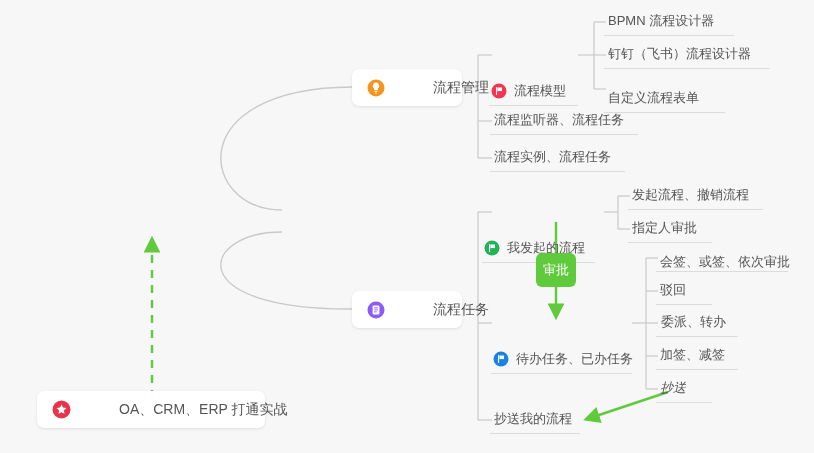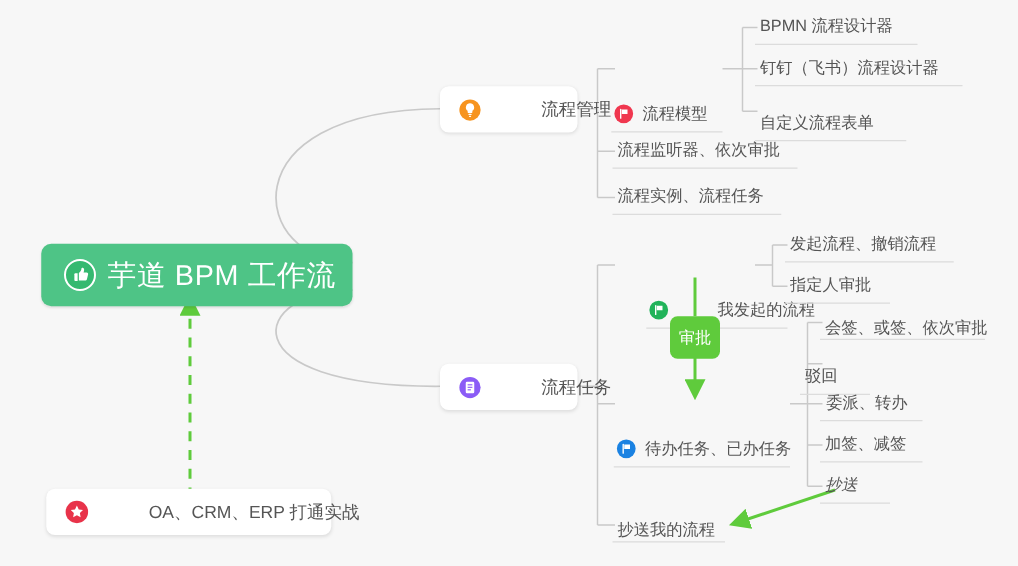--- a/index.html
+++ b/index.html
@@ -157,30 +157,20 @@
 
     <path d="M 152 398 L 152 243" fill="none" stroke="#5fcb3c" stroke-width="2.4" stroke-dasharray="8 7" marker-end="url(#greenArrow)"></path>
 
     <path d="M 556 222 L 556 253" fill="none" stroke="#5fcb3c" stroke-width="2.4"></path>
 
     <path d="M 556 283 L 556 313" fill="none" stroke="#5fcb3c" stroke-width="2.4" marker-end="url(#greenArrow)"></path>
 
     <path d="M 668 392 L 590 418" fill="none" stroke="#5fcb3c" stroke-width="2.4" marker-end="url(#greenArrow)"></path>
   </svg>
 
-  <div class="node root-node" style="left:33px; top:195px; width:249px;">
-    <span class="icon">
-      <svg width="26" height="26" viewBox="0 0 26 26">
-        <circle cx="13" cy="13" r="12" fill="#35b970" stroke="#ffffff" stroke-width="1.6"></circle>
-        <path d="M9.2 11.6h1.9v6.1H9.2a.7.7 0 0 1-.7-.7v-4.7a.7.7 0 0 1 .7-.7z" fill="#ffffff"></path>
-        <path d="M12.1 11.4c1.2-.8 2-2 2-3.3 0-.6.5-1 1.1-.9.7.1 1.1.7 1.1 1.6 0 .8-.2 1.5-.5 2.1h2.5c.8 0 1.4.7 1.2 1.5l-.9 3.8c-.2.8-.8 1.3-1.6 1.3h-4.9z" fill="#ffffff"></path>
-      </svg>
-    </span>
-    <span class="root-label">芋道 BPM 工作流</span>
-  </div>
 
   <div class="node card-node" style="left:37px; top:391px; width:228px;">
     <span class="icon">
       <svg width="19" height="19" viewBox="0 0 19 19">
         <circle cx="9.5" cy="9.5" r="9" fill="#e8334a"></circle>
         <path d="M9.5 4.4l1.5 3.1 3.4.5-2.5 2.4.6 3.4-3-1.6-3 1.6.6-3.4L4.6 8l3.4-.5z" fill="#ffffff"></path>
       </svg>
     </span>
     <span class="card-label">OA、CRM、ERP 打通实战</span>
   </div>
@@ -212,40 +202,40 @@
     <span class="leaf-label">BPMN 流程设计器</span>
   </div>
   <div class="node leaf-node" style="left:604px; top:40px; width:166px;">
     <span class="leaf-label">钉钉（飞书）流程设计器</span>
   </div>
   <div class="node leaf-node" style="left:604px; top:84px; width:121px;">
     <span class="leaf-label">自定义流程表单</span>
   </div>
 
   <div class="node leaf-node" style="left:490px; top:106px; width:148px;">
-    <span class="leaf-label">流程监听器、依次审批</span>
+    <span class="leaf-label">流程监听器、流程任务</span>
   </div>
   <div class="node leaf-node" style="left:490px; top:143px; width:135px;">
     <span class="leaf-label">流程实例、流程任务</span>
   </div>
 
   <div class="node card-node" style="left:352px; top:291px; width:110px;">
     <span class="icon">
       <svg width="18" height="18" viewBox="0 0 18 18">
         <circle cx="9" cy="9" r="8.5" fill="#8b5cf6"></circle>
         <rect x="5.6" y="4.4" width="6.8" height="9.2" rx="1" fill="#ffffff"></rect>
         <rect x="7.1" y="6.4" width="3.8" height="0.9" fill="#8b5cf6"></rect>
         <rect x="7.1" y="8.4" width="3.8" height="0.9" fill="#8b5cf6"></rect>
         <rect x="7.1" y="10.4" width="2.6" height="0.9" fill="#8b5cf6"></rect>
       </svg>
     </span>
     <span class="card-label">流程任务</span>
   </div>
 
-  <div class="node branch-node" style="left:517px; top:197px; width:113px;gap:32px;">
+  <div class="node branch-node" style="left:482px; top:197px; width:113px;">
     <span class="icon">
       <svg width="16" height="16" viewBox="0 0 16 16">
         <circle cx="8" cy="8" r="7.5" fill="#21b35a"></circle>
         <rect x="5" y="4" width="1.1" height="8" rx="0.5" fill="#ffffff"></rect>
         <path d="M6.4 4.5h4.6v3.6H6.4z" fill="#ffffff"></path>
       </svg>
     </span>
     <span class="branch-label">我发起的流程</span>
   </div>
 
@@ -263,34 +253,34 @@
         <rect x="5" y="4" width="1.1" height="8" rx="0.5" fill="#ffffff"></rect>
         <path d="M6.4 4.5h4.6v3.6H6.4z" fill="#ffffff"></path>
       </svg>
     </span>
     <span class="branch-label">待办任务、已办任务</span>
   </div>
 
   <div class="node leaf-node" style="left:656px; top:243px; width:132px;align-items:flex-end;">
     <span class="leaf-label">会签、或签、依次审批</span>
   </div>
-  <div class="node leaf-node" style="left:640px; top:276px; width:56px;margin-top:11px;">
+  <div class="node leaf-node" style="left:656px; top:276px; width:56px;">
     <span class="leaf-label">驳回</span>
   </div>
   <div class="node leaf-node" style="left:656px; top:308px; width:82px;justify-content:flex-end;">
     <span class="leaf-label">委派、转办</span>
   </div>
   <div class="node leaf-node" style="left:656px; top:341px; width:82px;">
     <span class="leaf-label">加签、减签</span>
   </div>
   <div class="node leaf-node" style="left:656px; top:374px; width:56px;font-style:italic;">
     <span class="leaf-label">抄送</span>
   </div>
 
-  <div class="node leaf-node" style="left:490px; top:405px; width:90px;align-items:flex-end;">
+  <div class="node leaf-node" style="left:490px; top:405px; width:90px;">
     <span class="leaf-label">抄送我的流程</span>
   </div>
 
   <div class="node tag-node" style="left:536px; top:253px; width:40px;">
     <span class="tag-label">审批</span>
   </div>
 
 </div>
 
 </body></html>

